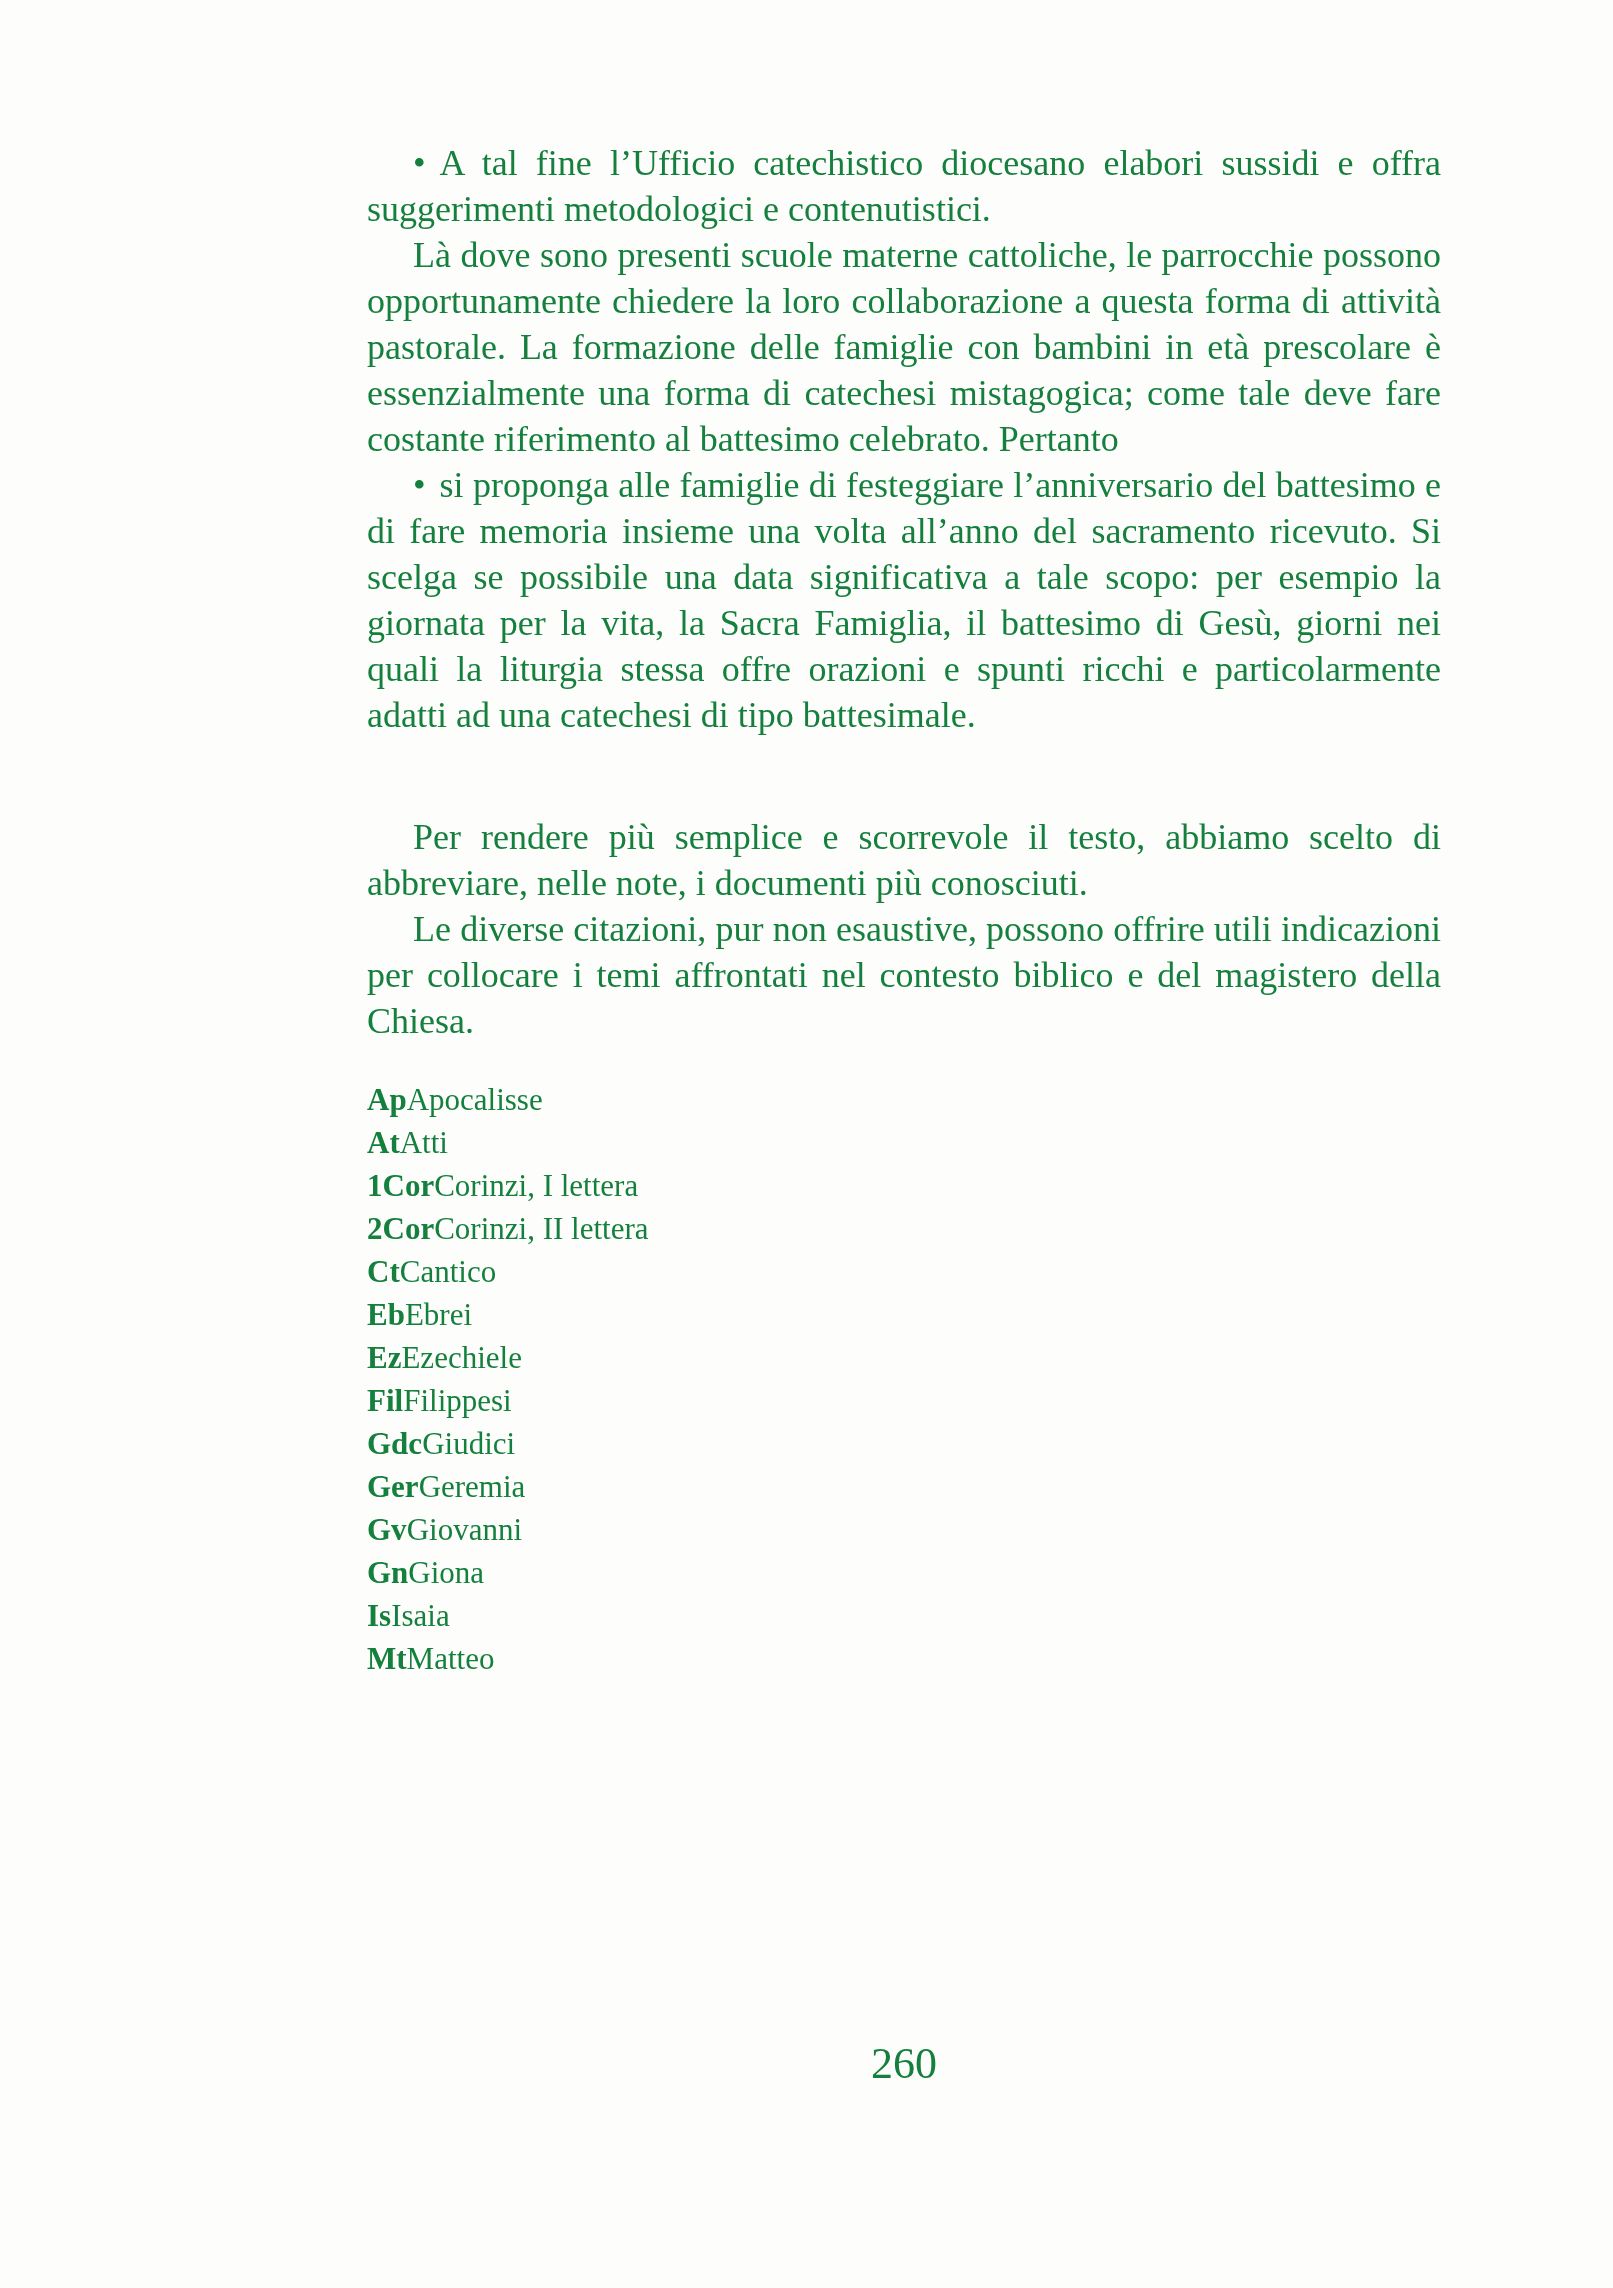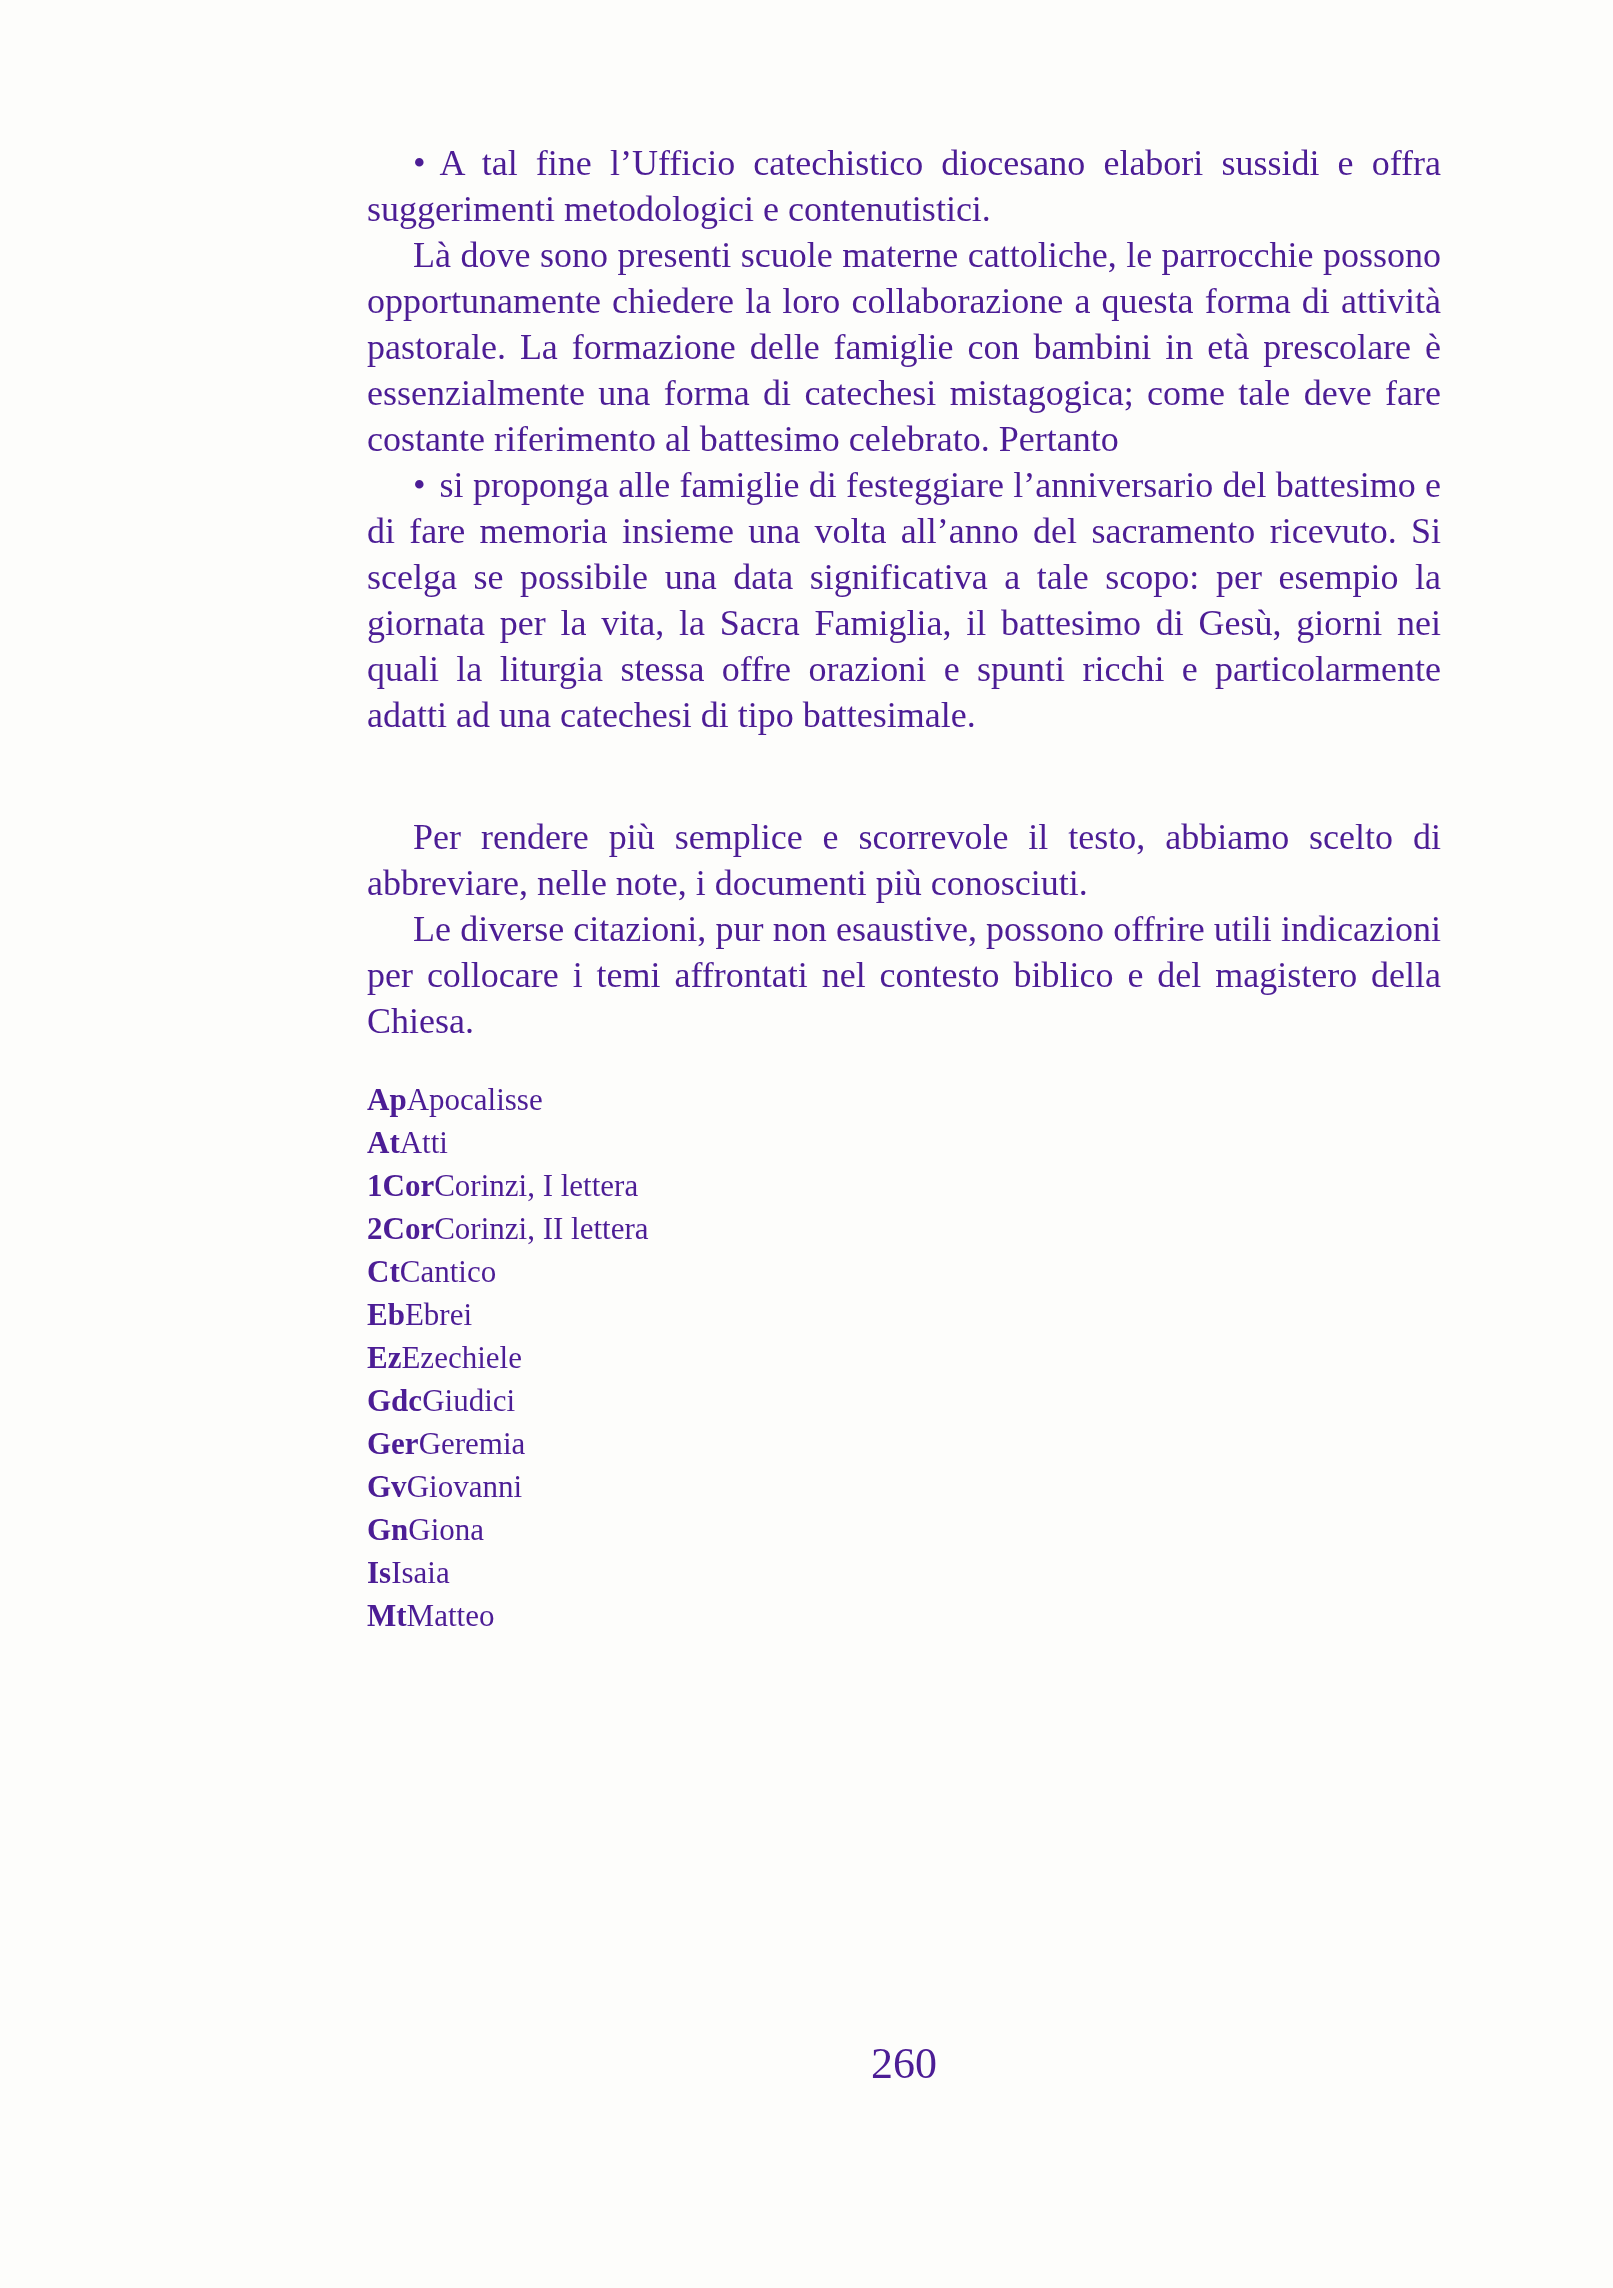--- a/index.html
+++ b/index.html
@@ -6,21 +6,21 @@
     margin: 0;
     padding: 0;
     background: #ffffff;
   }
   .page {
     position: relative;
     width: 1613px;
     height: 2289px;
     background: #fdfdfb;
     font-family: "Liberation Serif", serif;
-    color: #4c1d95;
+    color: #15803d;
     overflow: hidden;
   }
   .text-block {
     position: absolute;
     left: 367px;
     top: 140px;
     width: 1074px;
   }
   .para {
     margin: 0;
@@ -82,20 +82,21 @@
 
 
     <div class="abbr-list">
       <div class="abbr-item"><span class="abbr-code">Ap</span><span>Apocalisse</span></div>
       <div class="abbr-item"><span class="abbr-code">At</span><span>Atti</span></div>
       <div class="abbr-item"><span class="abbr-code">1Cor</span><span>Corinzi, I lettera</span></div>
       <div class="abbr-item"><span class="abbr-code">2Cor</span><span>Corinzi, II lettera</span></div>
       <div class="abbr-item"><span class="abbr-code">Ct</span><span>Cantico</span></div>
       <div class="abbr-item"><span class="abbr-code">Eb</span><span>Ebrei</span></div>
       <div class="abbr-item"><span class="abbr-code">Ez</span><span>Ezechiele</span></div>
+      <div class="abbr-item"><span class="abbr-code">Fil</span><span>Filippesi</span></div>
       <div class="abbr-item"><span class="abbr-code">Gdc</span><span>Giudici</span></div>
       <div class="abbr-item"><span class="abbr-code">Ger</span><span>Geremia</span></div>
       <div class="abbr-item"><span class="abbr-code">Gv</span><span>Giovanni</span></div>
       <div class="abbr-item"><span class="abbr-code">Gn</span><span>Giona</span></div>
       <div class="abbr-item"><span class="abbr-code">Is</span><span>Isaia</span></div>
       <div class="abbr-item"><span class="abbr-code">Mt</span><span>Matteo</span></div>
     </div>
 
   </div>
 

